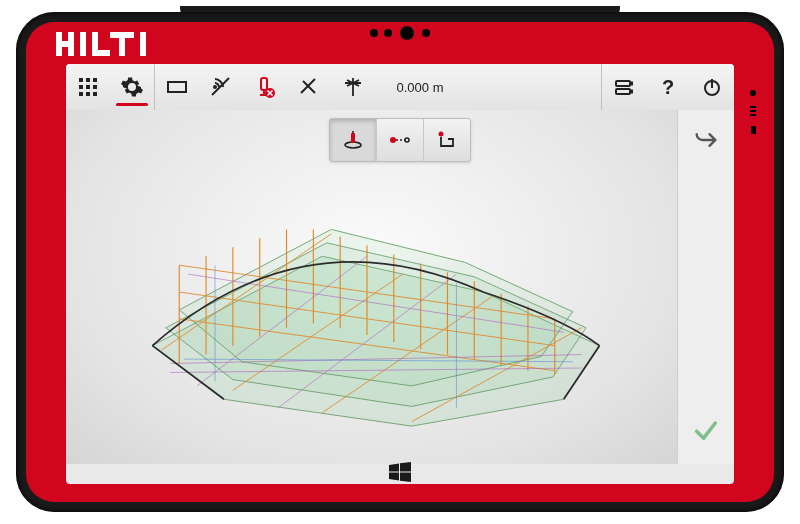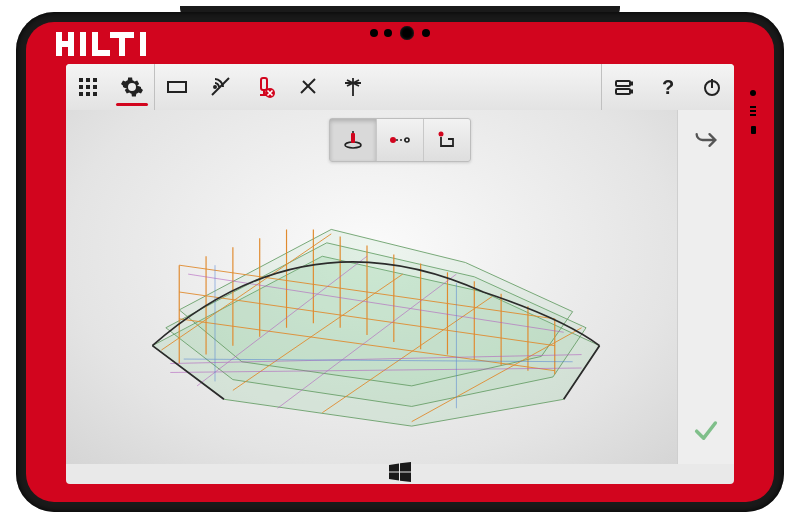--- a/index.html
+++ b/index.html
@@ -279,20 +279,21 @@
       <div class="tbbtn" title="prism">
         <svg viewBox="0 0 24 24">
             <g stroke="#222" stroke-width="1.8" fill="none">
               <line x1="12" y1="3" x2="12" y2="21"></line>
               <line x1="4" y1="8" x2="20" y2="8"></line>
               <line x1="6" y1="5" x2="18" y2="11"></line>
               <line x1="6" y1="11" x2="18" y2="5"></line>
             </g>
           </svg>
       </div>
+      <div class="meas">0.000 m</div>
     </div>
     <div style="flex:1"></div>
     <div class="sep"></div>
     <div class="group">
       <div class="tbbtn" title="battery">
         <svg viewBox="0 0 24 24">
             <g fill="none" stroke="#222" stroke-width="2">
               <rect x="4" y="6" width="14" height="5" rx="1"></rect>
               <rect x="18" y="7.5" width="2" height="2" fill="#222"></rect>
               <rect x="4" y="14" width="14" height="5" rx="1"></rect>

